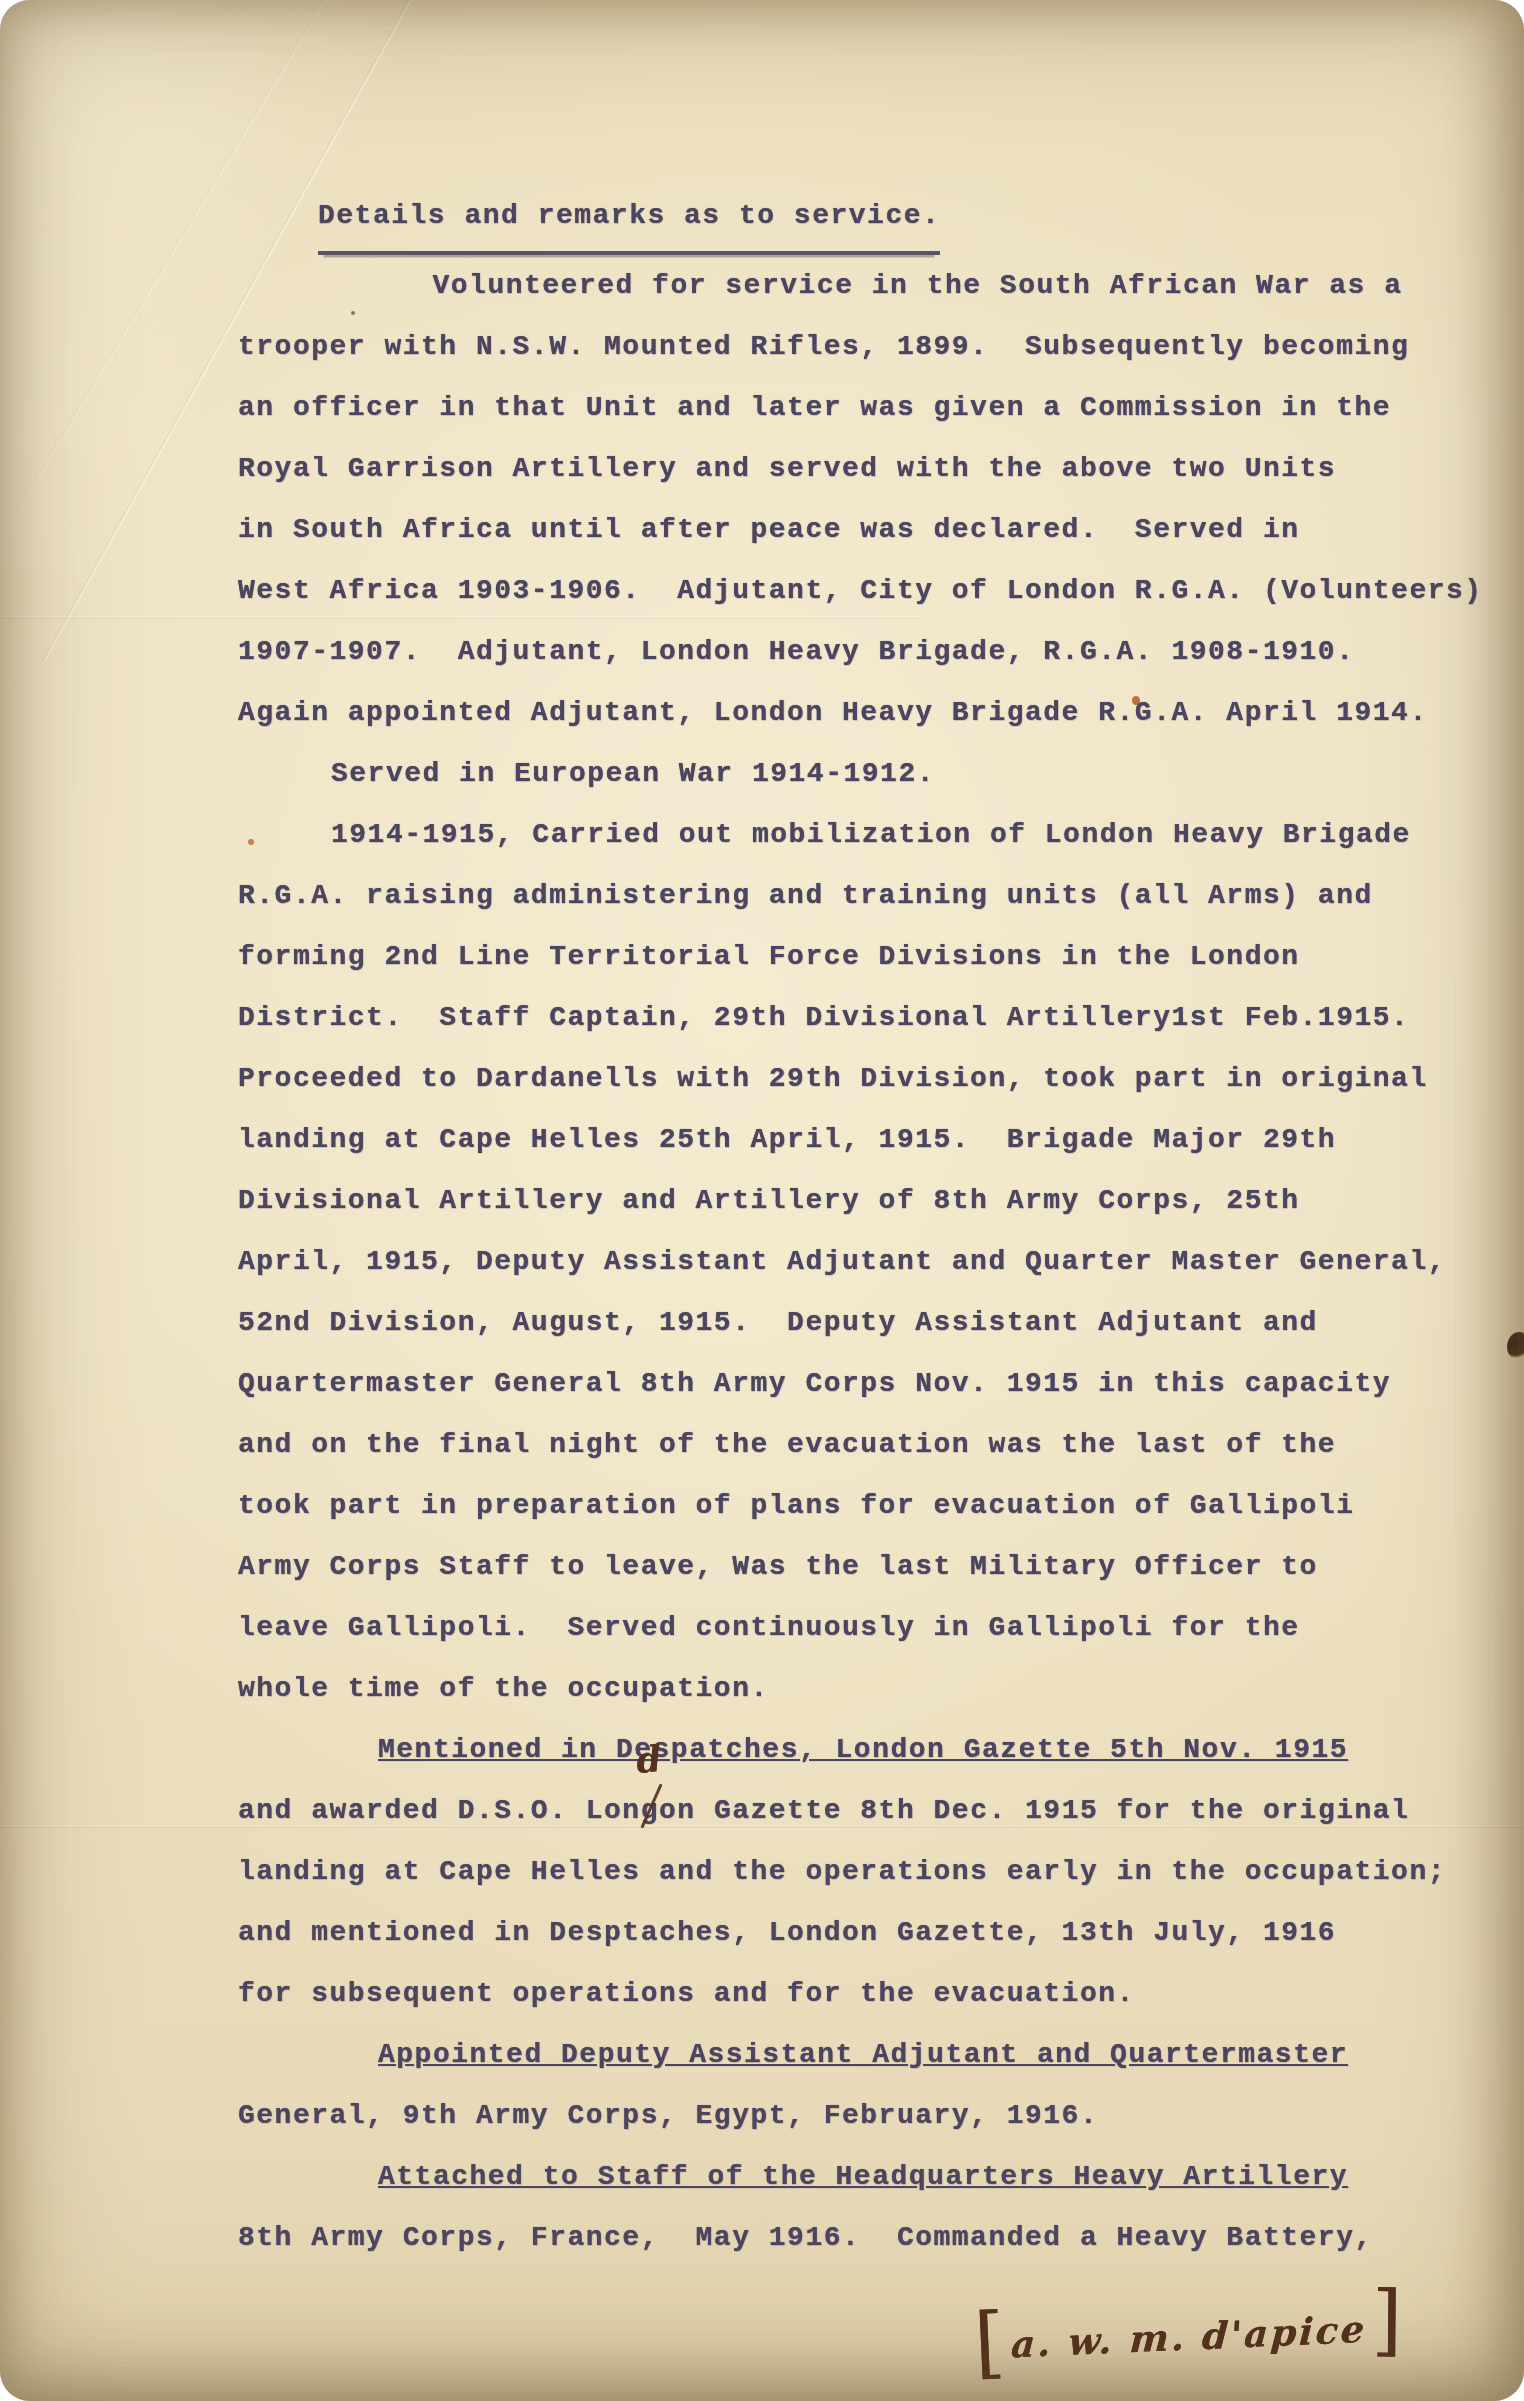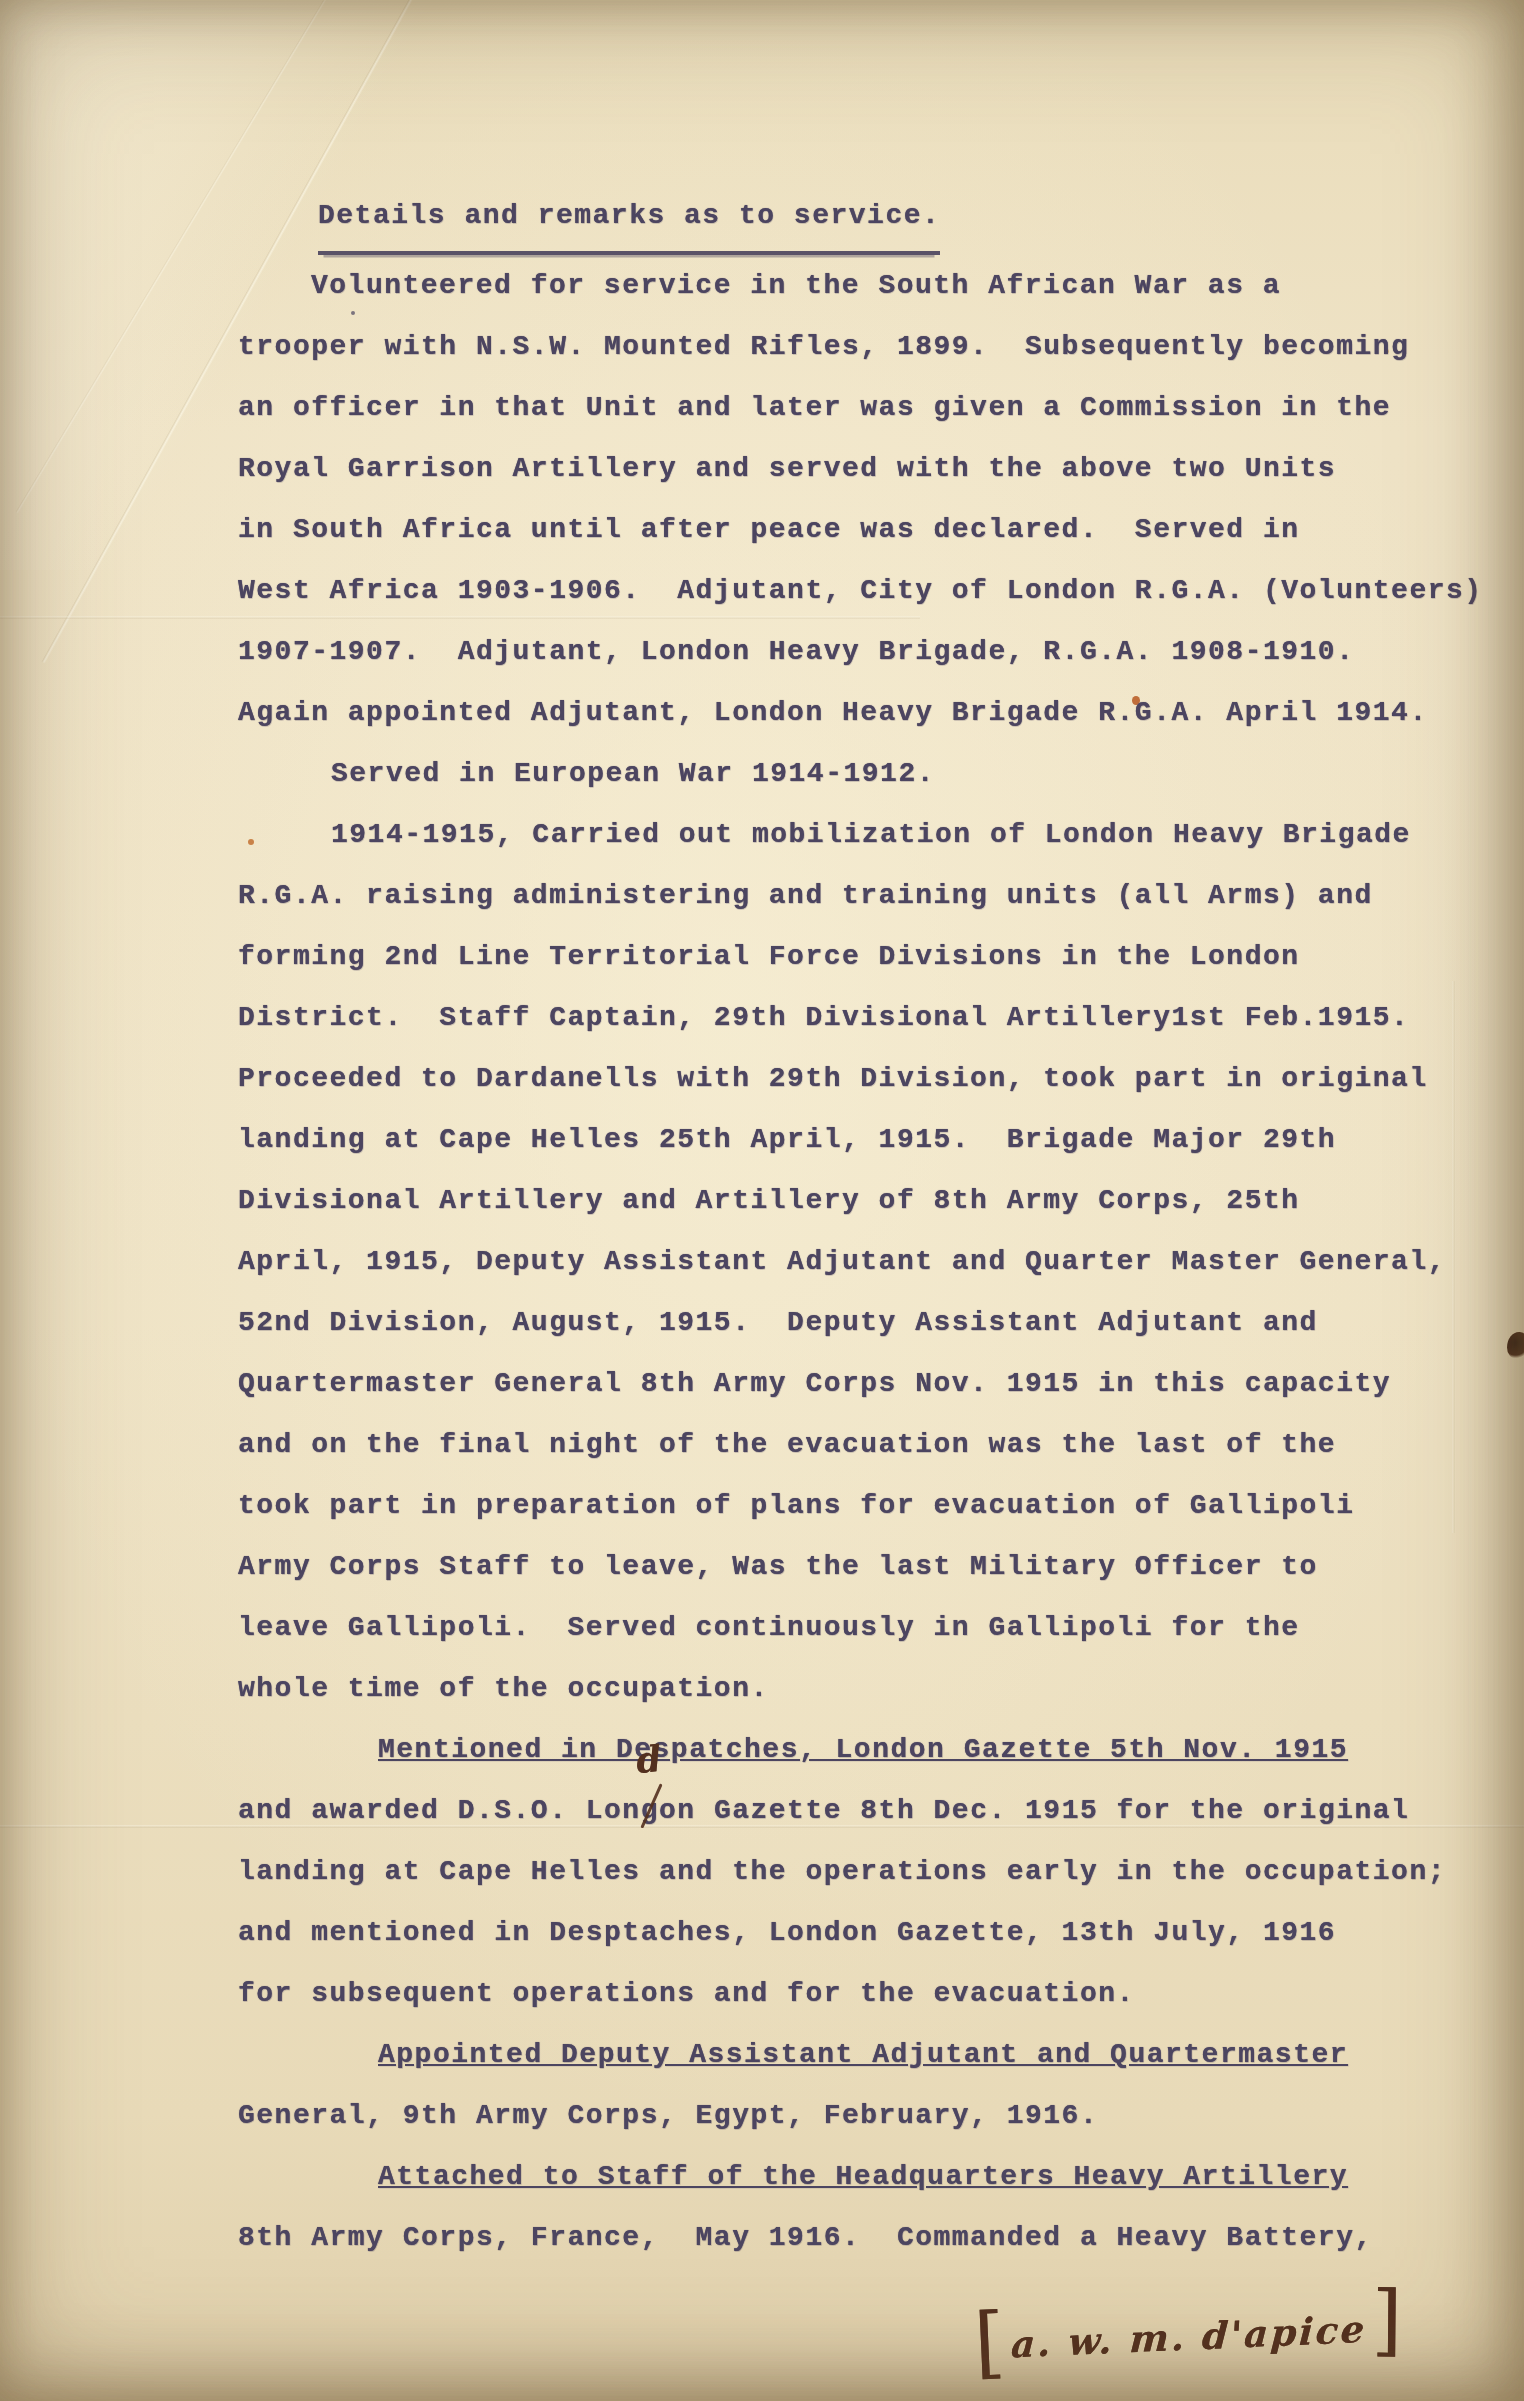--- a/index.html
+++ b/index.html
@@ -13,20 +13,21 @@
   html,body{width:1524px;height:2401px;}
   body{overflow:hidden;font-family:"Liberation Mono","DejaVu Sans Mono",monospace;}
 
   .page{
     position:relative;
     width:1524px;height:2401px;
     background:
       radial-gradient(ellipse 1104px 1594px at 48% 42%, rgba(250,243,218,.55), rgba(250,243,218,0) 70%),
       linear-gradient(180deg,#e9dcba 0%, #efe3c6 18%, #eee2c4 55%, #e8dab8 88%, #e0d0ac 100%);
     overflow:hidden;
+    border-radius:30px;
   }
   
   .page::after{
     content:"";position:absolute;inset:0;pointer-events:none;
     box-shadow:
       inset 0 0 129px rgba(104,82,44,.38),
       inset 0 0 37px rgba(104,82,44,.18),
       inset -24.5px 0 55px rgba(90,70,38,.22),
       inset 0 -31px 67px rgba(90,70,38,.20);
   }
@@ -74,21 +75,21 @@
 
   
   .typed{
     position:absolute;left:0;top:185px;width:1524px;
     font-size:28px;font-weight:700;letter-spacing:1.5px;
     line-height:61px;color:var(--ink);
     text-shadow:0 0 0.9px rgba(76,69,96,.85), 0.6px 0.6px 0 rgba(76,69,96,.18);
   }
   .line{white-space:pre;}
   .i-m{padding-left:238px;}
-  .i-a{padding-left:311px;}
+  .i-a{padding-left:311px;text-align:center;}
   .i-b{padding-left:331px;}
   .i-c{padding-left:378px;text-decoration:underline;}
   .i-t{padding-left:318px;}
   .title-text{
     display:inline-block;
     border-bottom:4.9px solid rgba(70,62,90,.88);
     box-shadow:0 8px 0 -5.5px rgba(70,62,90,.38);
     padding-bottom:4.9px;
   }
 

